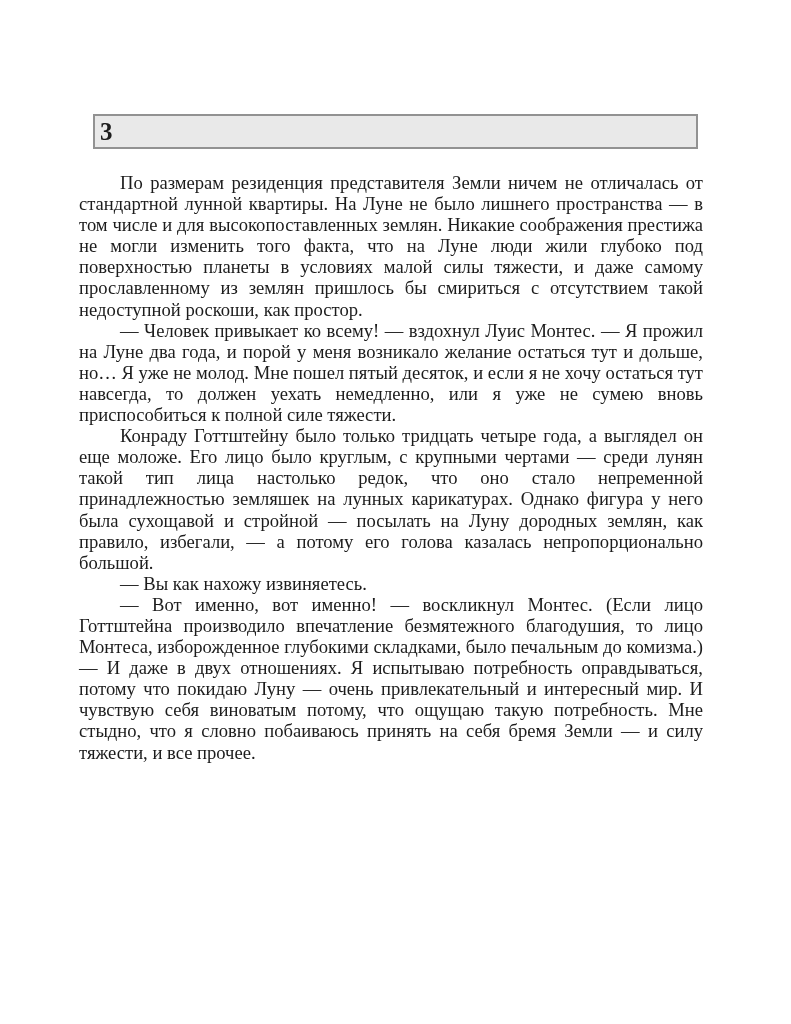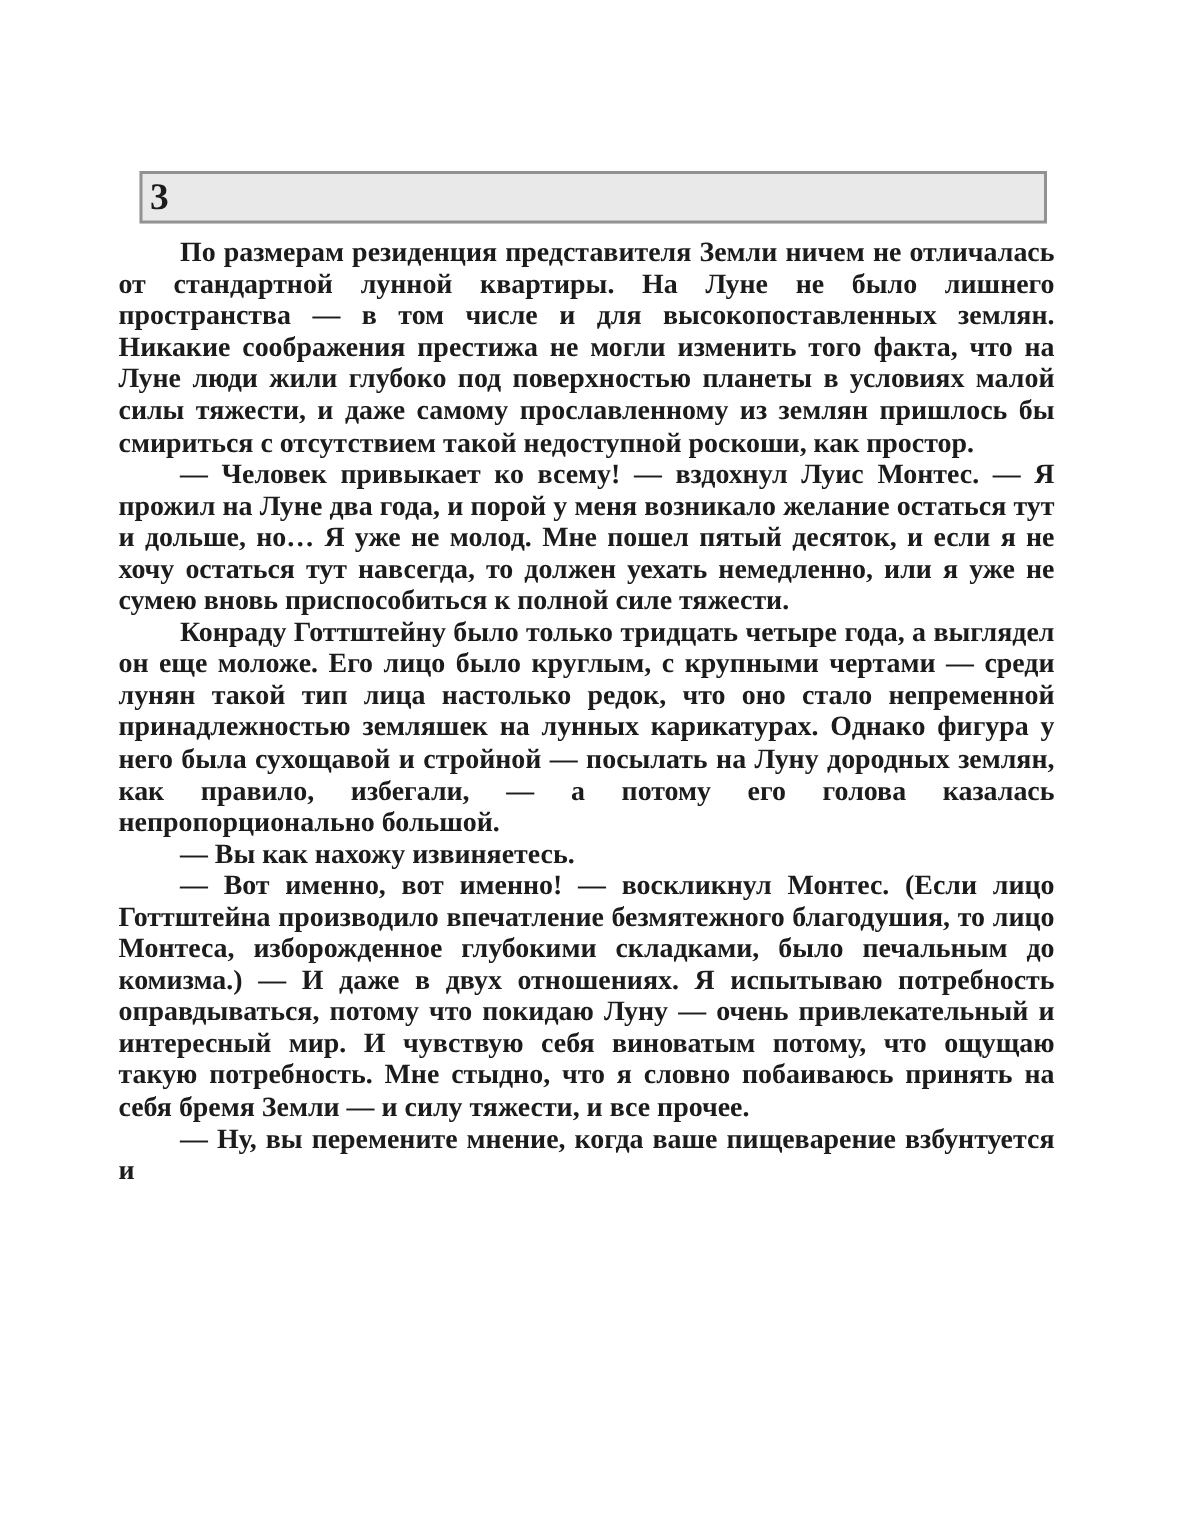--- a/index.html
+++ b/index.html
@@ -32,22 +32,21 @@
     align-items: center;
     padding-left: 5px;
   }
   .chapter-number {
     font-weight: bold;
     font-size: 25px;
     line-height: 1;
     color: var(--text, #1c1c1c);
   }
   .text-block {
-    margin-top: 9px;
-    font-weight: bold;
+    margin-top: 23px;
   }
   .text-block p {
     margin: 0;
     padding: 0;
     font-size: 18.6px;
     line-height: 21.1px;
     text-align: justify;
     text-indent: 41px;
     color: var(--text, #1c1c1c);
   }
@@ -61,17 +60,16 @@
     <div class="chapter-box">
       <span class="chapter-number">3</span>
     </div>
 
     <div class="text-block">
       <p>По размерам резиденция представителя Земли ничем не отличалась от стандартной лунной квартиры. На Луне не было лишнего пространства — в том числе и для высокопоставленных землян. Никакие соображения престижа не могли изменить того факта, что на Луне люди жили глубоко под поверхностью планеты в условиях малой силы тяжести, и даже самому прославленному из землян пришлось бы смириться с отсутствием такой недоступной роскоши, как простор.</p>
       <p>— Человек привыкает ко всему! — вздохнул Луис Монтес. — Я прожил на Луне два года, и порой у меня возникало желание остаться тут и дольше, но… Я уже не молод. Мне пошел пятый десяток, и если я не хочу остаться тут навсегда, то должен уехать немедленно, или я уже не сумею вновь приспособиться к полной силе тяжести.</p>
       <p>Конраду Готтштейну было только тридцать четыре года, а выглядел он еще моложе. Его лицо было круглым, с крупными чертами — среди лунян такой тип лица настолько редок, что оно стало непременной принадлежностью земляшек на лунных карикатурах. Однако фигура у него была сухощавой и стройной — посылать на Луну дородных землян, как правило, избегали, — а потому его голова казалась непропорционально большой.</p>
       <p>— Вы как нахожу извиняетесь.</p>
       <p>— Вот именно, вот именно! — воскликнул Монтес. (Если лицо Готтштейна производило впечатление безмятежного благодушия, то лицо Монтеса, изборожденное глубокими складками, было печальным до комизма.) — И даже в двух отношениях. Я испытываю потребность оправдываться, потому что покидаю Луну — очень привлекательный и интересный мир. И чувствую себя виноватым потому, что ощущаю такую потребность. Мне стыдно, что я словно побаиваюсь принять на себя бремя Земли — и силу тяжести, и все прочее.</p>
-      <p>— Ну, вы перемените мнение, когда ваше пищеварение взбунтуется и</p>
     </div>
 
   </div>
 </div>
 
 </body></html>

